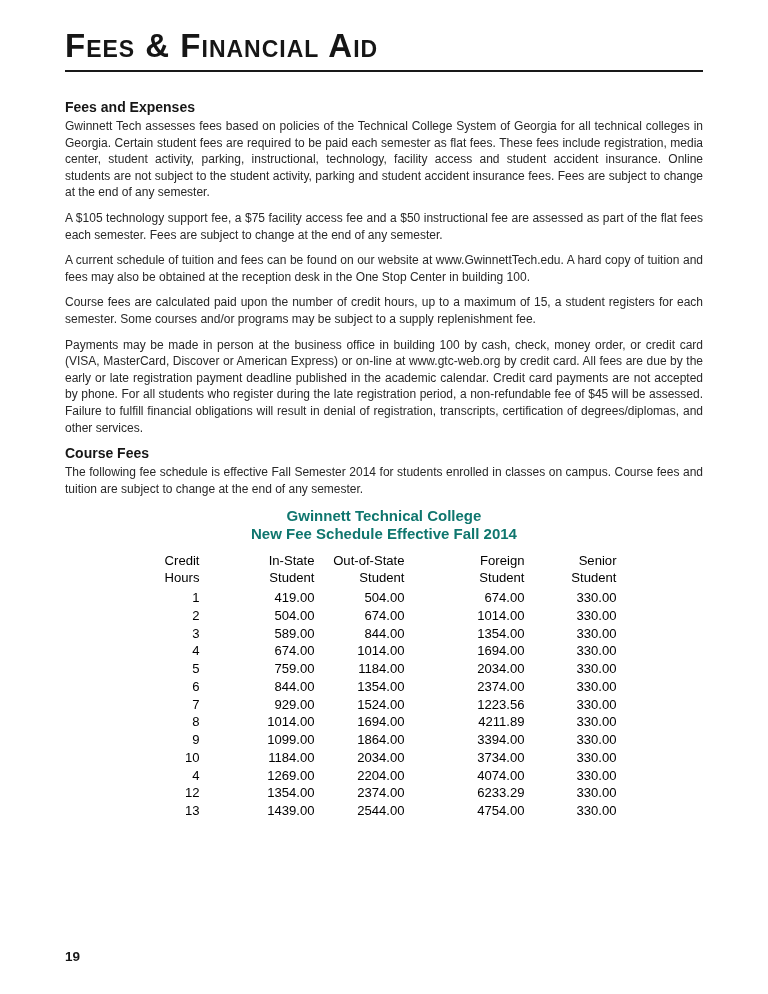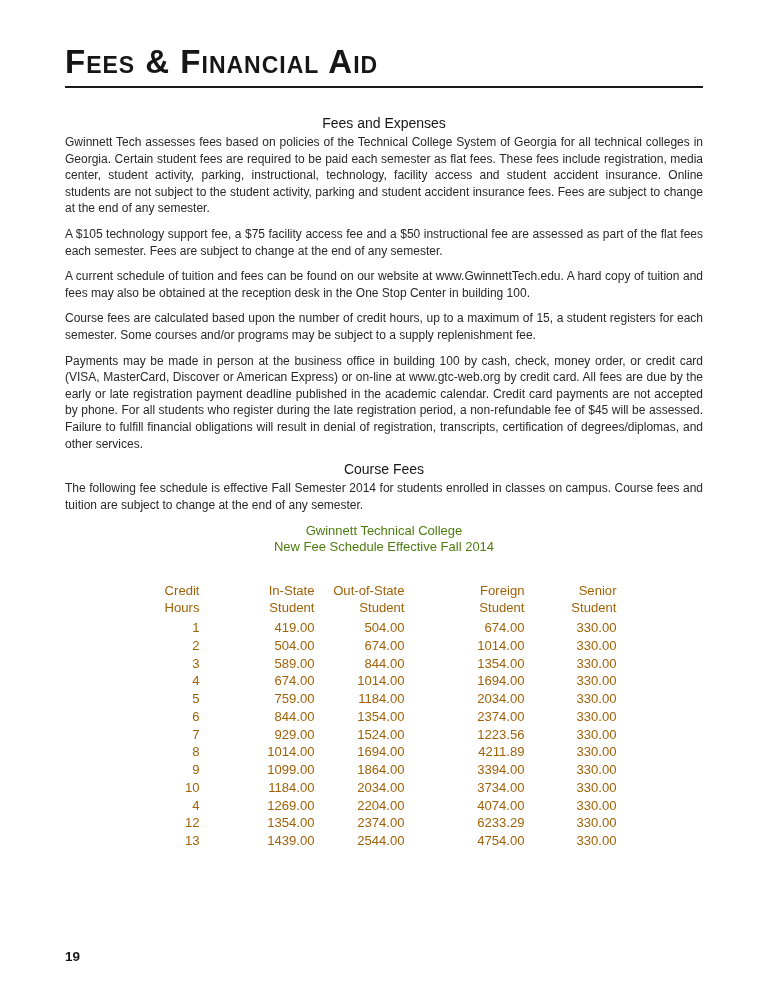--- a/index.html
+++ b/index.html
@@ -7,21 +7,21 @@
   body {
     width: 768px;
     height: 994px;
     position: relative;
     font-family: "Liberation Sans", sans-serif;
     color: #282828;
   }
   .page {
     position: absolute;
     inset: 0;
-    padding: 44px 65px 0 65px;
+    padding: 28px 65px 0 65px;
     overflow: hidden;
     background: #ffffff;
   }
   .doc-title {
     font-family: "Liberation Sans", sans-serif;
     font-variant: small-caps;
     font-weight: bold;
     font-size: 33px;
     line-height: 1.12;
     letter-spacing: 1px;
@@ -29,47 +29,46 @@
   }
   .title-rule {
     border: none;
     border-top: 2px solid #191919;
     margin-top: 5px;
   }
   .section-first { margin-top: 27px; }
   .section-second { margin-top: 3px; }
   .sec-heading {
     font-size: 14px;
-    font-weight: normal;
+    font-weight: bold;
     color: #161616;
     margin-bottom: 3px;
-    text-align: center;
   }
   .body-p {
     font-size: 12px;
     line-height: 1.385;
     text-align: justify;
     margin-bottom: 9px;
     color: #282828;
   }
   .table-block { margin-top: 8px; }
   .table-title {
     text-align: center;
-    font-weight: normal;
-    font-size: 13px;
+    font-weight: bold;
+    font-size: 15px;
     line-height: 1.25;
-    color: #4d7c0f;
+    color: #0f766e;
   }
   table.fee-table {
     table-layout: fixed;
     border-collapse: collapse;
-    margin: 28px auto 0 auto;
+    margin: 9px auto 0 auto;
     font-size: 13.1px;
     line-height: 1.28;
-    color: #a16207;
+    color: #000000;
   }
   table.fee-table th {
     font-weight: normal;
     text-align: right;
     vertical-align: bottom;
     white-space: pre-line;
     padding: 0 0 3px 0;
   }
   table.fee-table td {
     text-align: right;
@@ -95,21 +94,21 @@
 <div class="page">
 
   <h1 class="doc-title">Fees &amp; Financial Aid</h1>
   <hr class="title-rule">
 
   <section class="section-first">
     <h2 class="sec-heading">Fees and Expenses</h2>
     <p class="body-p">Gwinnett Tech assesses fees based on policies of the Technical College System of Georgia for all technical colleges in Georgia. Certain student fees are required to be paid each semester as flat fees. These fees include registration, media center, student activity, parking, instructional, technology, facility access and student accident insurance. Online students are not subject to the student activity, parking and student accident insurance fees. Fees are subject to change at the end of any semester.</p>
     <p class="body-p">A $105 technology support fee, a $75 facility access fee and a $50 instructional fee are assessed as part of the flat fees each semester. Fees are subject to change at the end of any semester.</p>
     <p class="body-p">A current schedule of tuition and fees can be found on our website at www.GwinnettTech.edu. A hard copy of tuition and fees may also be obtained at the reception desk in the One Stop Center in building 100.</p>
-    <p class="body-p">Course fees are calculated based upon the number of credit hours, up to a maximum of 15, a student registers for each semester. Some courses and/or programs may be subject to a supply replenishment fee.</p>
+    <p class="body-p">Course fees are calculated paid upon the number of credit hours, up to a maximum of 15, a student registers for each semester. Some courses and/or programs may be subject to a supply replenishment fee.</p>
     <p class="body-p">Payments may be made in person at the business office in building 100 by cash, check, money order, or credit card (VISA, MasterCard, Discover or American Express) or on-line at www.gtc-web.org by credit card. All fees are due by the early or late registration payment deadline published in the academic calendar. Credit card payments are not accepted by phone. For all students who register during the late registration period, a non-refundable fee of $45 will be assessed. Failure to fulfill financial obligations will result in denial of registration, transcripts, certification of degrees/diplomas, and other services.</p>
   </section>
 
   <section class="section-second">
     <h2 class="sec-heading">Course Fees</h2>
     <p class="body-p">The following fee schedule is effective Fall Semester 2014 for students enrolled in classes on campus. Course fees and tuition are subject to change at the end of any semester.</p>
   </section>
 
   <div class="table-block">
     <div class="table-title">Gwinnett Technical College</div>

